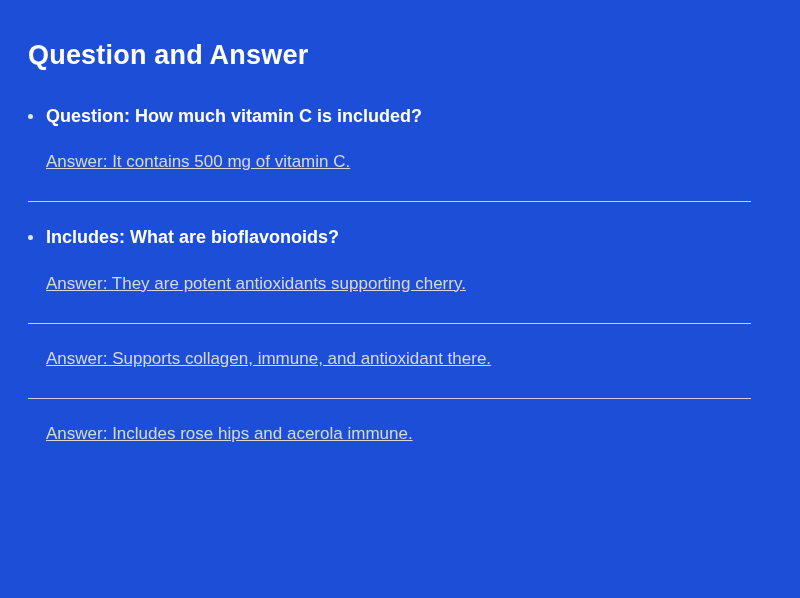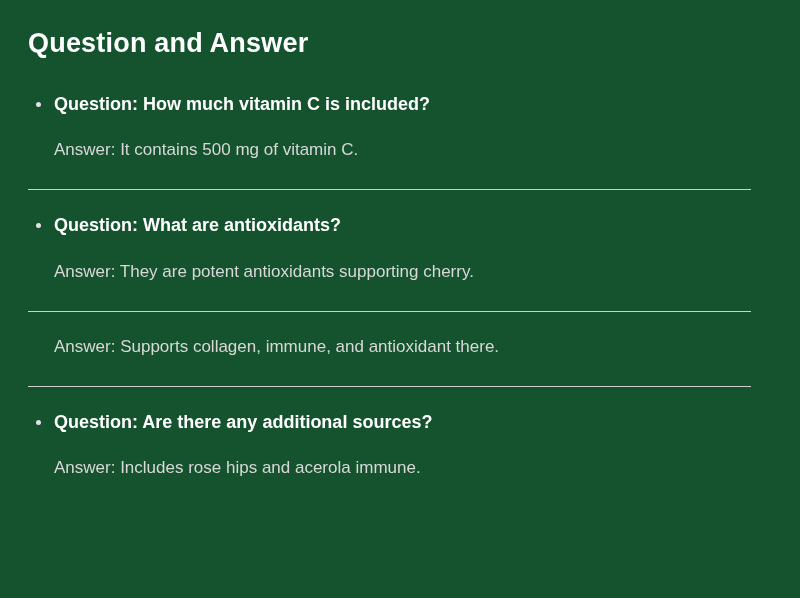--- a/index.html
+++ b/index.html
@@ -11,38 +11,38 @@
     height: 598px;
     background: #bfbfbf;
     font-family: "Liberation Sans", sans-serif;
     -webkit-font-smoothing: antialiased;
     overflow: hidden;
   }
   .qa-page {
     width: 800px;
     height: 598px;
     box-sizing: border-box;
-    padding: 28px 24px 0 28px;
-    background: #14532d;
+    padding: 40px 24px 0 28px;
+    background: #1d4ed8;
   }
   .page-title {
     font-size: 27px;
     font-weight: bold;
     color: #ffffff;
     letter-spacing: 0.2px;
     margin: 0 0 34px 0;
     line-height: 1.15;
   }
   .qa-list {
     list-style: none;
     margin: 0;
     padding: 0;
   }
   .qa-item {
-    margin: 8px;
+    margin: 0;
     padding: 0;
   }
   .qa-question {
     position: relative;
     padding-left: 18px;
     font-size: 18px;
     font-weight: bold;
     color: #ffffff;
     line-height: 1.3;
     margin: 0 0 0 0;
@@ -57,20 +57,21 @@
     background: #e3e3e3;
     display: block;
   }
   .qa-answer {
     padding-left: 18px;
     font-size: 17px;
     font-weight: normal;
     color: #d8d8d8;
     line-height: 1.35;
     margin: 23px 0 0 0;
+    text-decoration: underline;
   }
   .qa-divider {
     border: 0;
     border-top: 1px solid #cfcfcf;
     margin: 27px 25px 24px 0;
     height: 0;
     background: none;
   }
 </style>
 </head>
@@ -88,35 +89,31 @@
         <span>Question: How much vitamin C is included?</span>
       </div>
       <div class="qa-answer">Answer: It contains 500 mg of vitamin C.</div>
     </li>
 
     <hr class="qa-divider">
 
     <li class="qa-item">
       <div class="qa-question">
         <span class="bullet-icon"></span>
-        <span>Question: What are antioxidants?</span>
+        <span>Includes: What are bioflavonoids?</span>
       </div>
       <div class="qa-answer">Answer: They are potent antioxidants supporting cherry.</div>
     </li>
 
     <hr class="qa-divider">
 
     <li class="qa-item">
       <div class="qa-answer">Answer: Supports collagen, immune, and antioxidant there.</div>
     </li>
 
     <hr class="qa-divider">
 
     <li class="qa-item">
-      <div class="qa-question">
-        <span class="bullet-icon"></span>
-        <span>Question: Are there any additional sources?</span>
-      </div>
       <div class="qa-answer">Answer: Includes rose hips and acerola immune.</div>
     </li>
 
   </ul>
 </div>
 
 </body></html>

